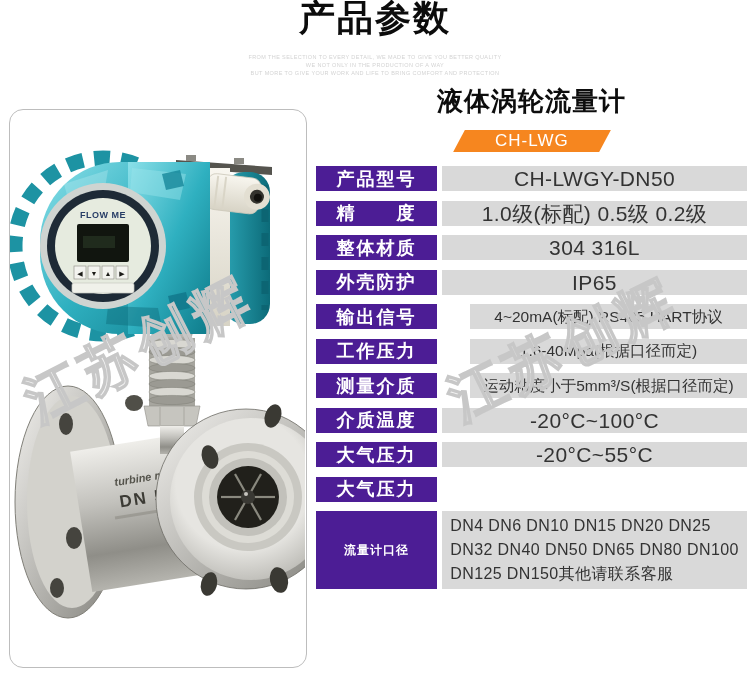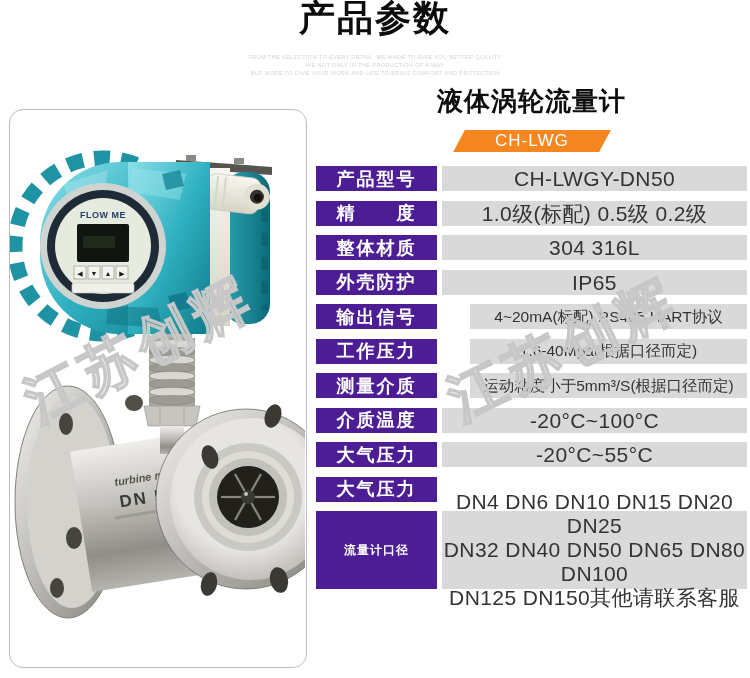--- a/index.html
+++ b/index.html
@@ -58,21 +58,21 @@
     font-size:18px;font-weight:700;letter-spacing:2px;white-space:nowrap;
   }
   .spec-row.tall .spec-label{font-size:12px;letter-spacing:1px;}
   .spec-value{
     flex:1;background:#d9d9d9;color:#333333;
     display:flex;align-items:center;justify-content:center;
     font-size:21px;letter-spacing:.4px;white-space:nowrap;line-height:1;
   }
   .spec-value.v-sm{font-size:15.5px;letter-spacing:0;margin-left:28px;}
   .spec-row.tall .spec-value{
-    white-space:pre-line;text-align:center;font-size:21px;line-height:24px;
+    white-space:pre-line;font-size:16px;line-height:24px;
   }
 </style>
 </head>
 <body>
 
 <div class="page-title">产品参数</div>
 <div class="tagline">
   <div>FROM THE SELECTION TO EVERY DETAIL, WE MADE TO GIVE YOU BETTER QUALITY</div>
   <div>WE NOT ONLY IN THE PRODUCTION OF A WAY</div>
   <div>BUT MORE TO GIVE YOUR WORK AND LIFE TO BRING COMFORT AND PROTECTION</div>

